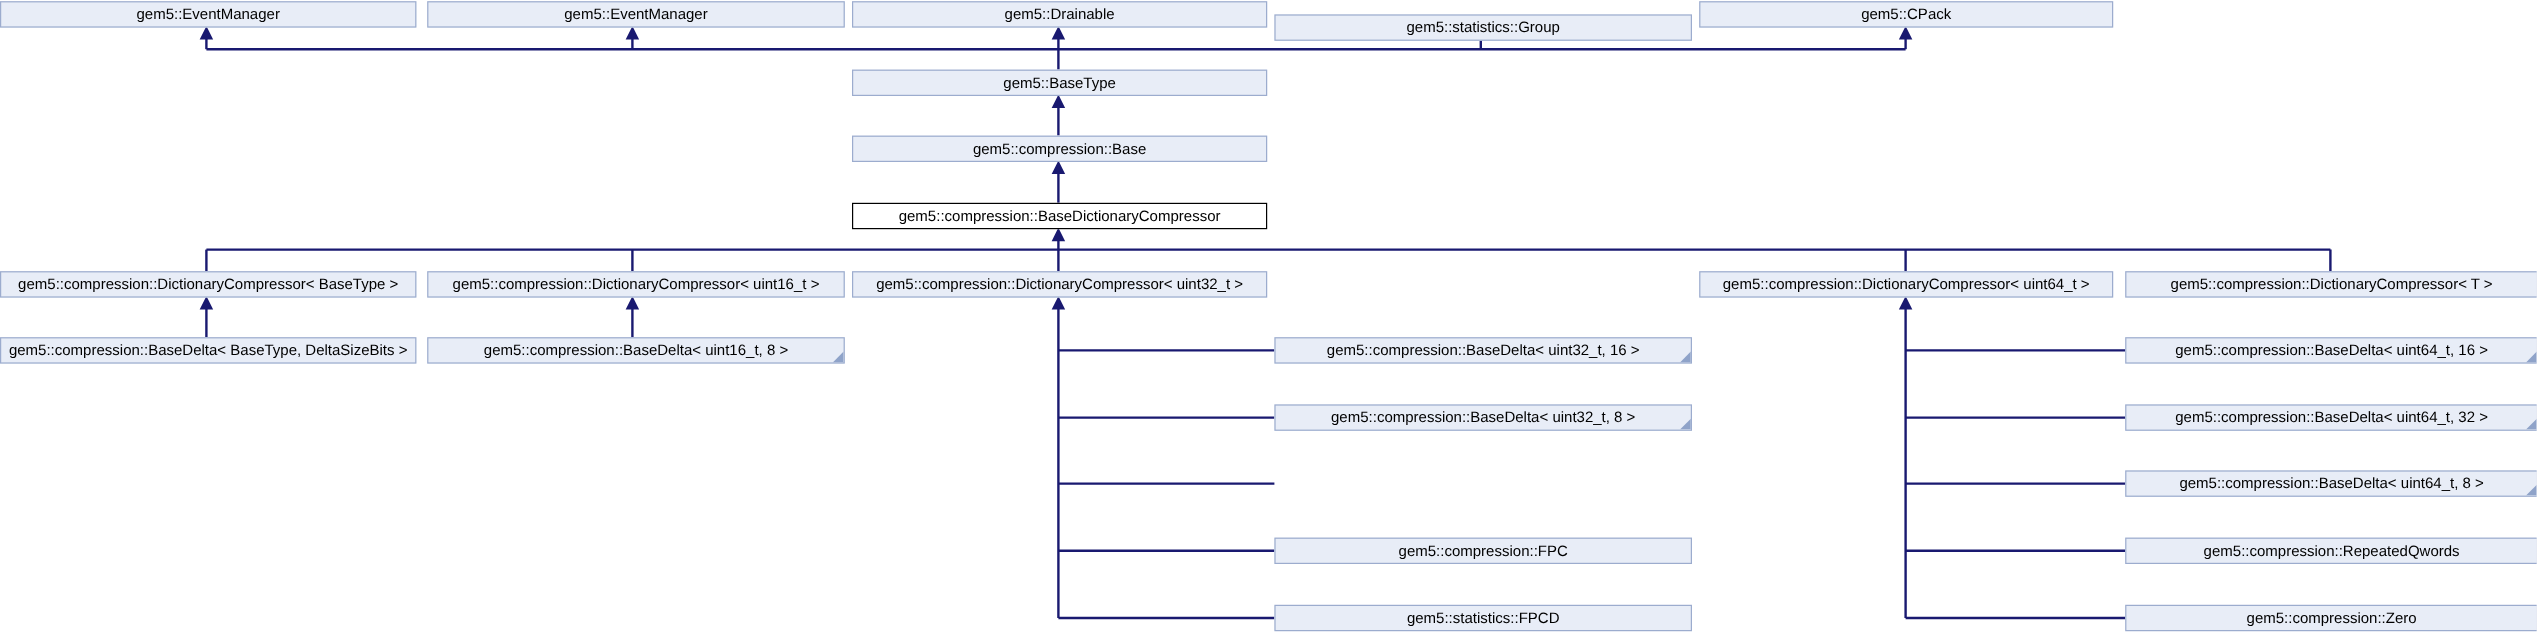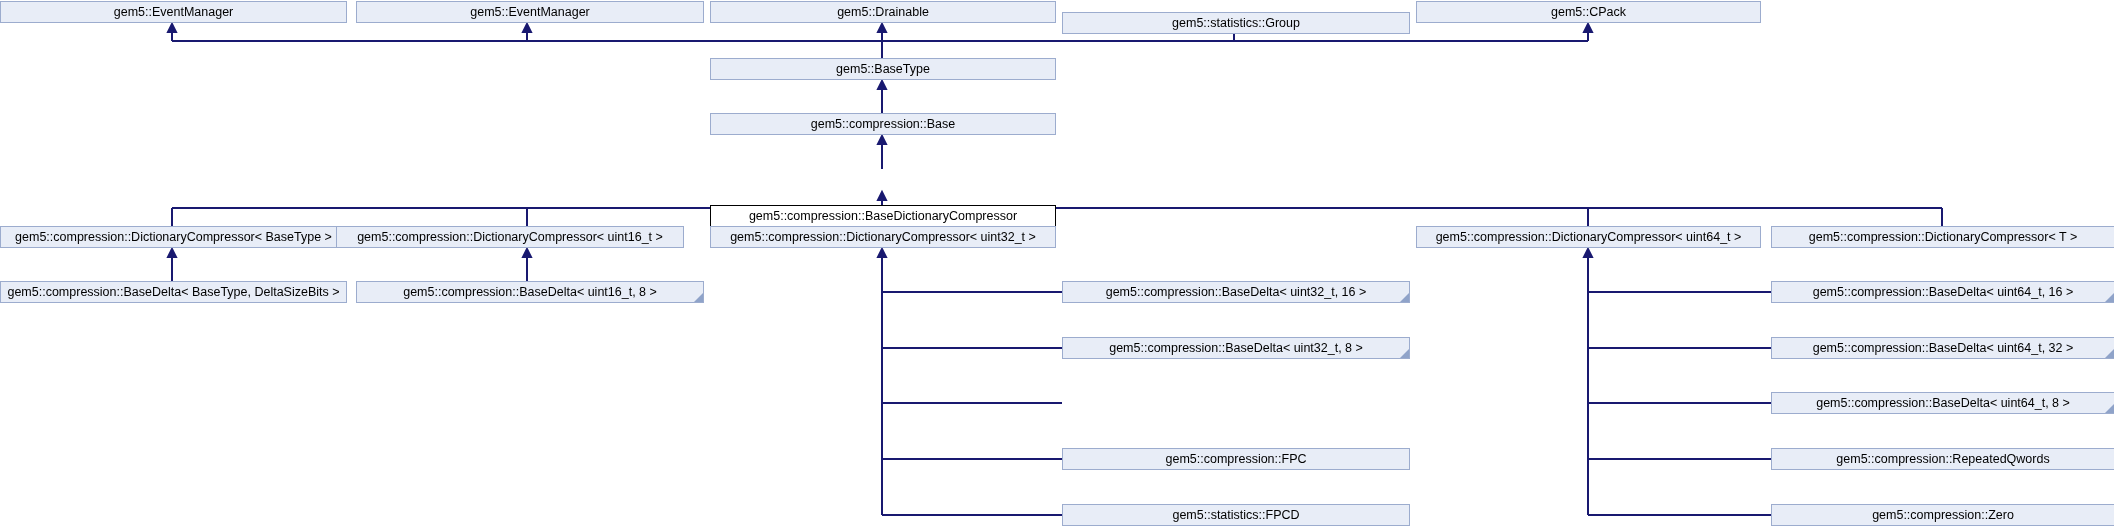--- a/index.html
+++ b/index.html
@@ -30,21 +30,20 @@
     line-height:20px;
     text-align:center;
     white-space:nowrap;
     overflow:hidden;
     box-sizing:content-box;
     cursor:pointer;
   }
   .node.current{
     background:var(--hl-fill);
     border:1.5px solid var(--hl-border);
-    margin-top:36px;
   }
   .fold{
     position:absolute;
     right:0;bottom:0;
     width:0;height:0;
     border-left:9px solid transparent;
     border-bottom:9px solid var(--fold);
   }
 </style>
 </head>
@@ -118,21 +117,21 @@
     <span class="lbl">gem5::BaseType</span></div>
 
   <div class="node" style="left:710px;top:113px;width:344px">
     <span class="lbl">gem5::compression::Base</span></div>
 
   <div class="node current" style="left:710px;top:169px;width:344px">
     <span class="lbl">gem5::compression::BaseDictionaryCompressor</span></div>
 
   <div class="node" style="left:0px;top:226px;width:345px">
     <span class="lbl">gem5::compression::DictionaryCompressor&lt; BaseType &gt;</span></div>
-  <div class="node" style="left:336px;top:226px;width:346px">
+  <div class="node" style="left:356px;top:226px;width:346px">
     <span class="lbl">gem5::compression::DictionaryCompressor&lt; uint16_t &gt;</span></div>
   <div class="node" style="left:710px;top:226px;width:344px">
     <span class="lbl">gem5::compression::DictionaryCompressor&lt; uint32_t &gt;</span></div>
   <div class="node" style="left:1416px;top:226px;width:343px">
     <span class="lbl">gem5::compression::DictionaryCompressor&lt; uint64_t &gt;</span></div>
   <div class="node" style="left:1771px;top:226px;width:342px">
     <span class="lbl">gem5::compression::DictionaryCompressor&lt; T &gt;</span></div>
 
   <div class="node" style="left:0px;top:281px;width:345px">
     <span class="lbl">gem5::compression::BaseDelta&lt; BaseType, DeltaSizeBits &gt;</span></div>

